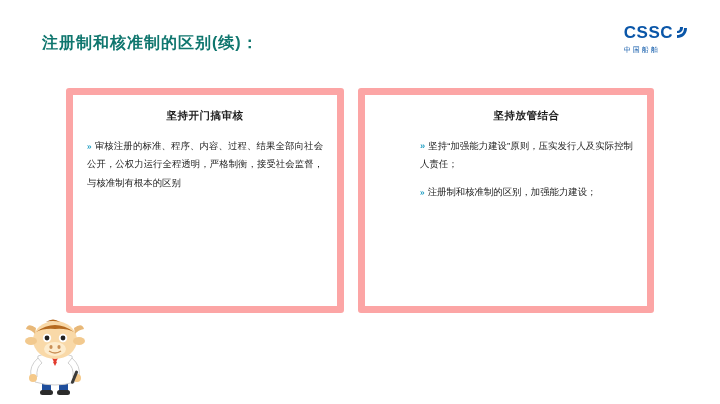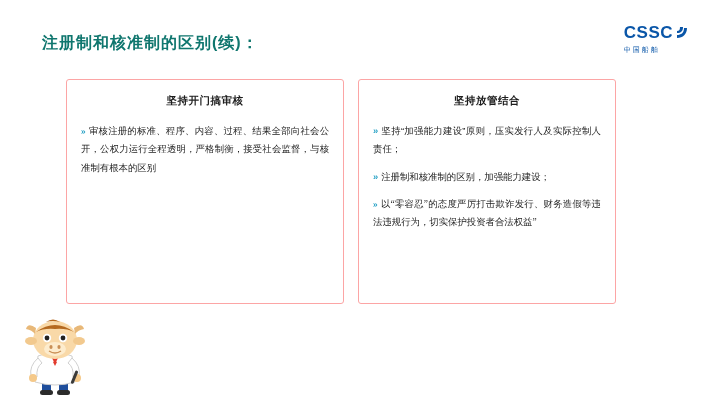--- a/index.html
+++ b/index.html
@@ -54,35 +54,36 @@
     margin-top: 3px;
   }
   .logo-swoosh {
     display: inline-block;
     vertical-align: middle;
     margin-left: 2px;
   }
   
   .card {
     position: absolute;
-    top: 79px;
-    border: 1px solid #fca5a5;
+    top: 88px;
+    border: 7px solid #fca5a5;
     border-radius: 3px;
     background: #ffffff;
     box-sizing: border-box;
   }
   .card-left {
     left: 66px;
     width: 278px;
     height: 225px;
   }
   .card-right {
     left: 358px;
-    width: 258px;
+    width: 296px;
     height: 225px;
+    padding-left: 41px;
   }
   .card-head {
     text-align: center;
     font-size: 10.5px;
     font-weight: bold;
     color: #1d1d1d;
     margin-top: 14px;
     letter-spacing: 0.5px;
   }
   .card-body {
@@ -139,23 +140,20 @@
 
   <div class="card card-right">
     <div class="card-head">坚持放管结合</div>
     <div class="card-body">
       <p class="para">
         <span class="bullet">»</span><span>坚持“加强能力建设”原则，压实发行人及实际控制人责任；</span>
       </p>
       <p class="para">
         <span class="bullet">»</span><span>注册制和核准制的区别，加强能力建设；</span>
       </p>
-      <p class="para">
-        <span class="bullet">»</span><span>以“零容忍”的态度严厉打击欺诈发行、财务造假等违法违规行为，切实保护投资者合法权益”</span>
-      </p>
     </div>
   </div>
 
   <div class="mascot">
     <svg width="74" height="84" viewBox="0 0 74 84">
 
       <rect x="24" y="68" width="9" height="14" rx="3" fill="#1f4e9c"></rect>
       <rect x="41" y="68" width="9" height="14" rx="3" fill="#1f4e9c"></rect>
       <rect x="22" y="78" width="13" height="5" rx="2.5" fill="#2b2b2b"></rect>
       <rect x="39" y="78" width="13" height="5" rx="2.5" fill="#2b2b2b"></rect>

